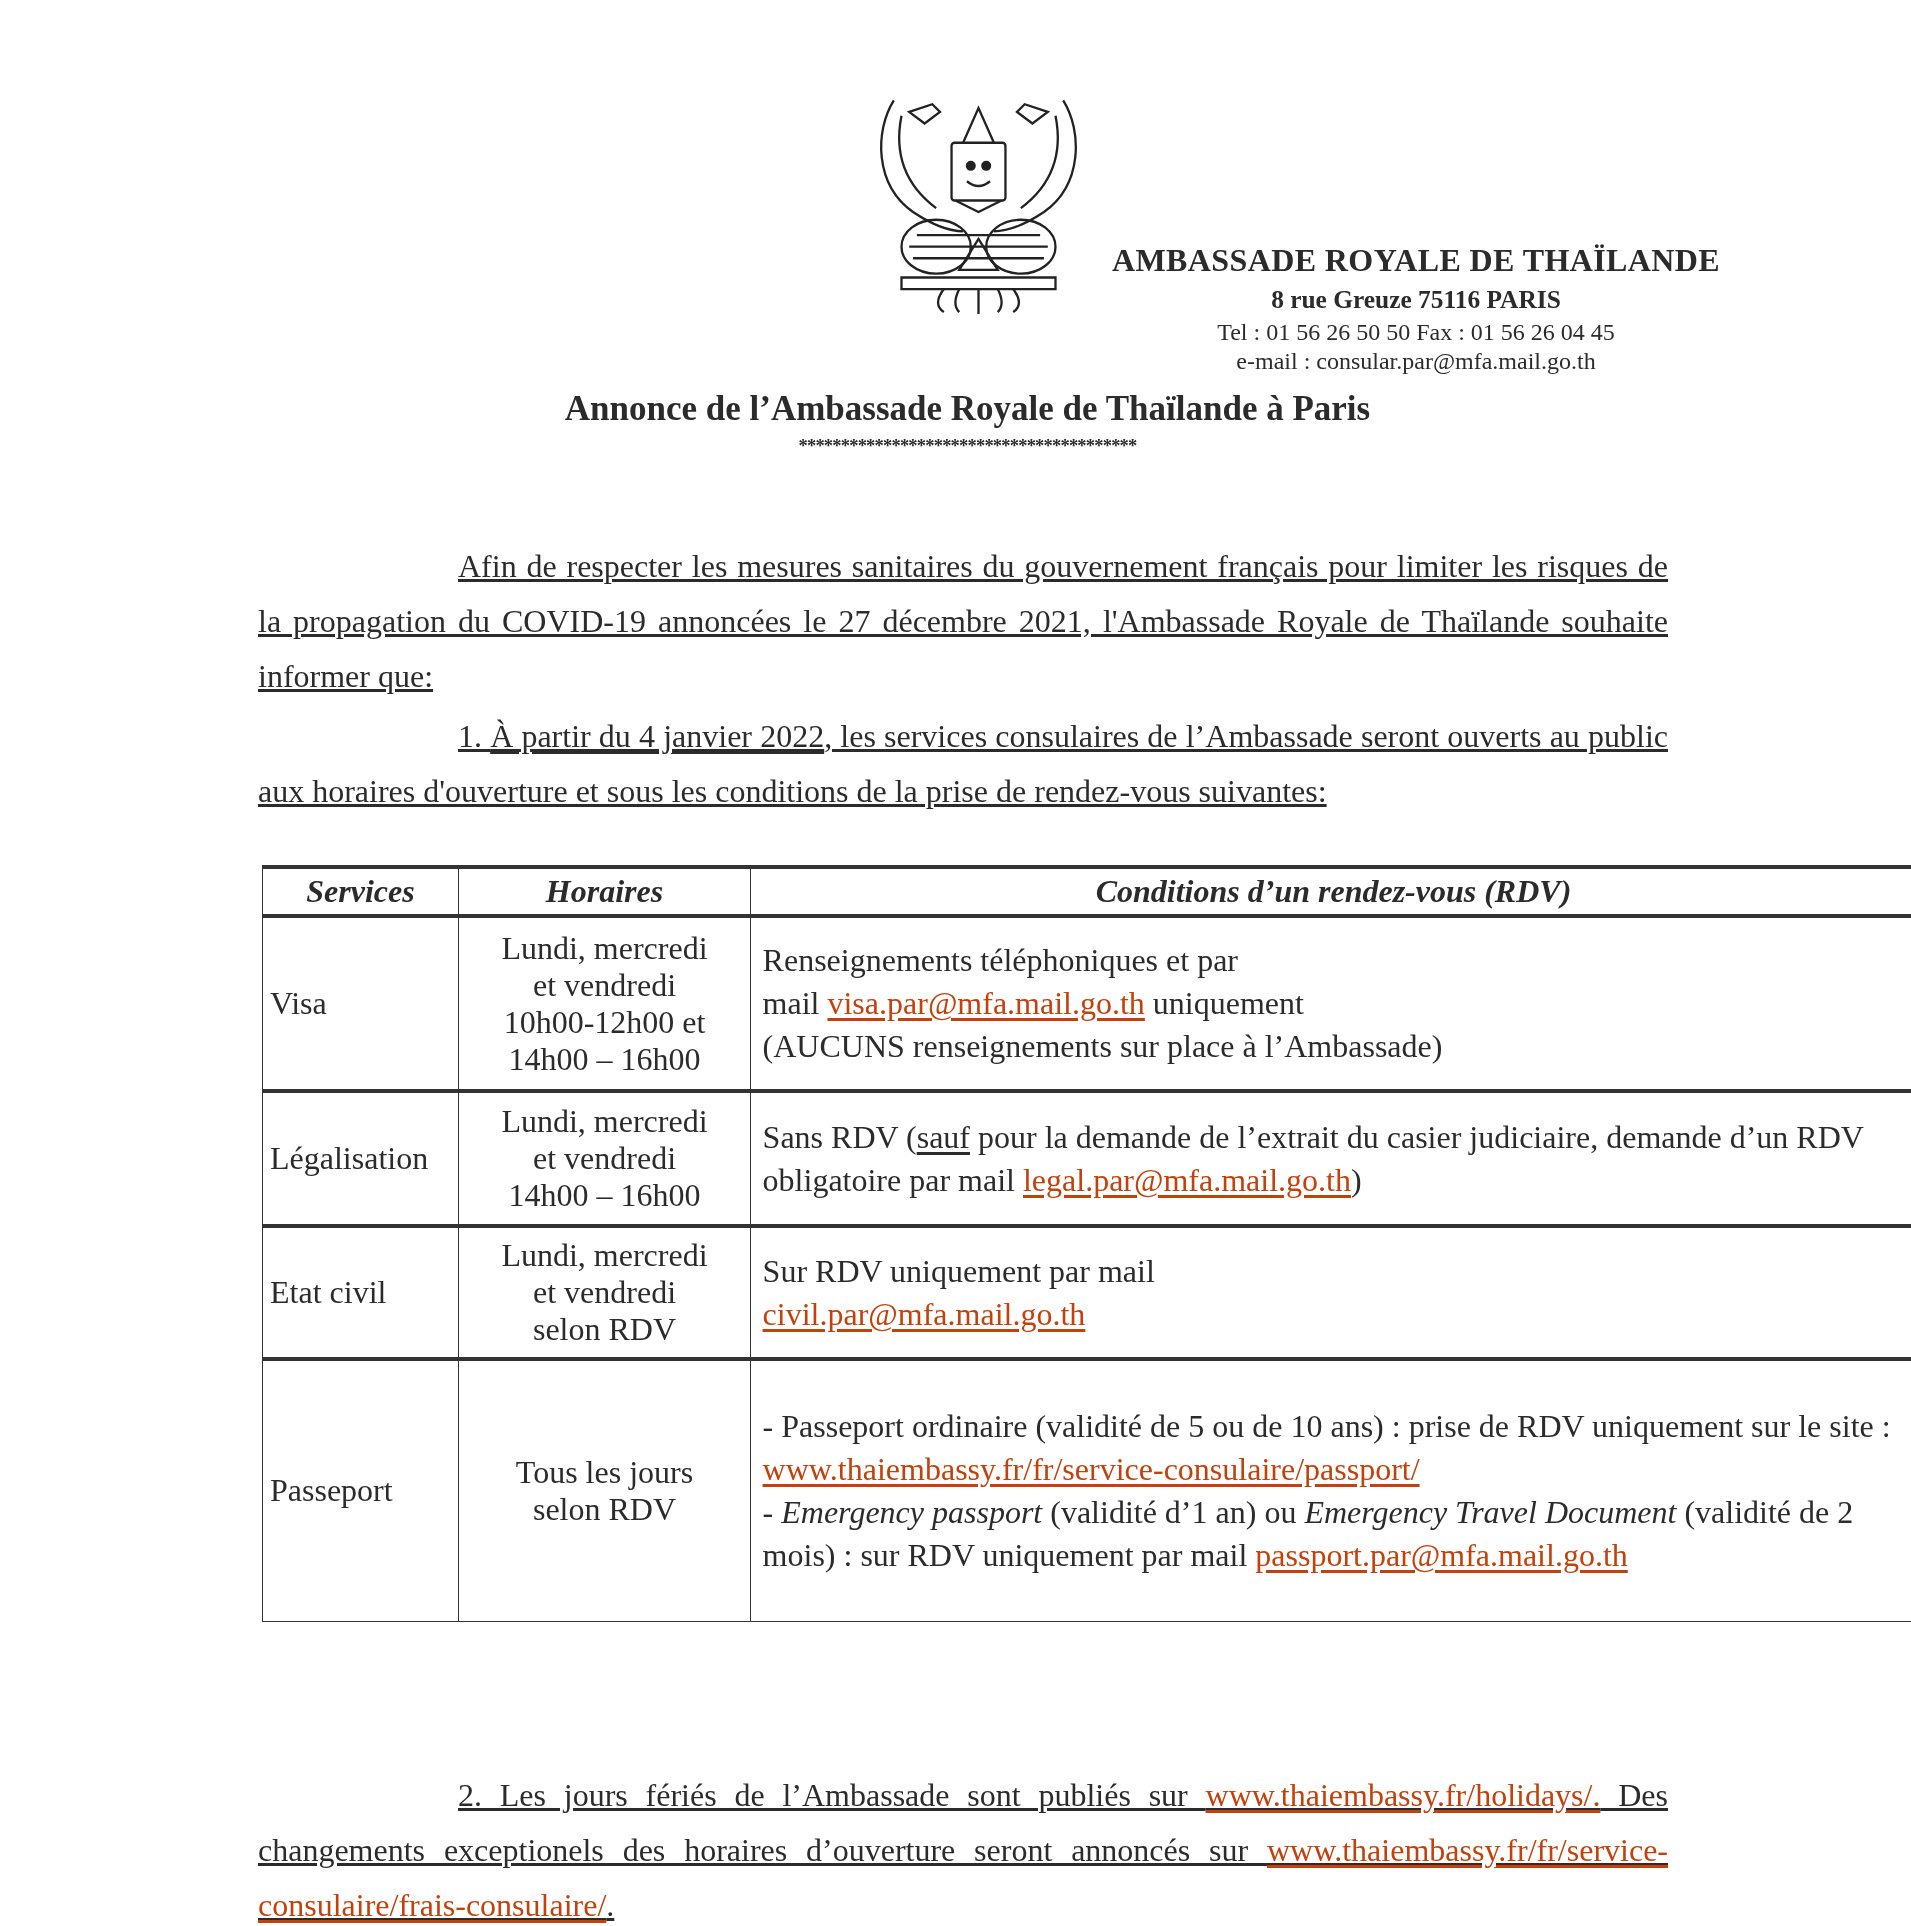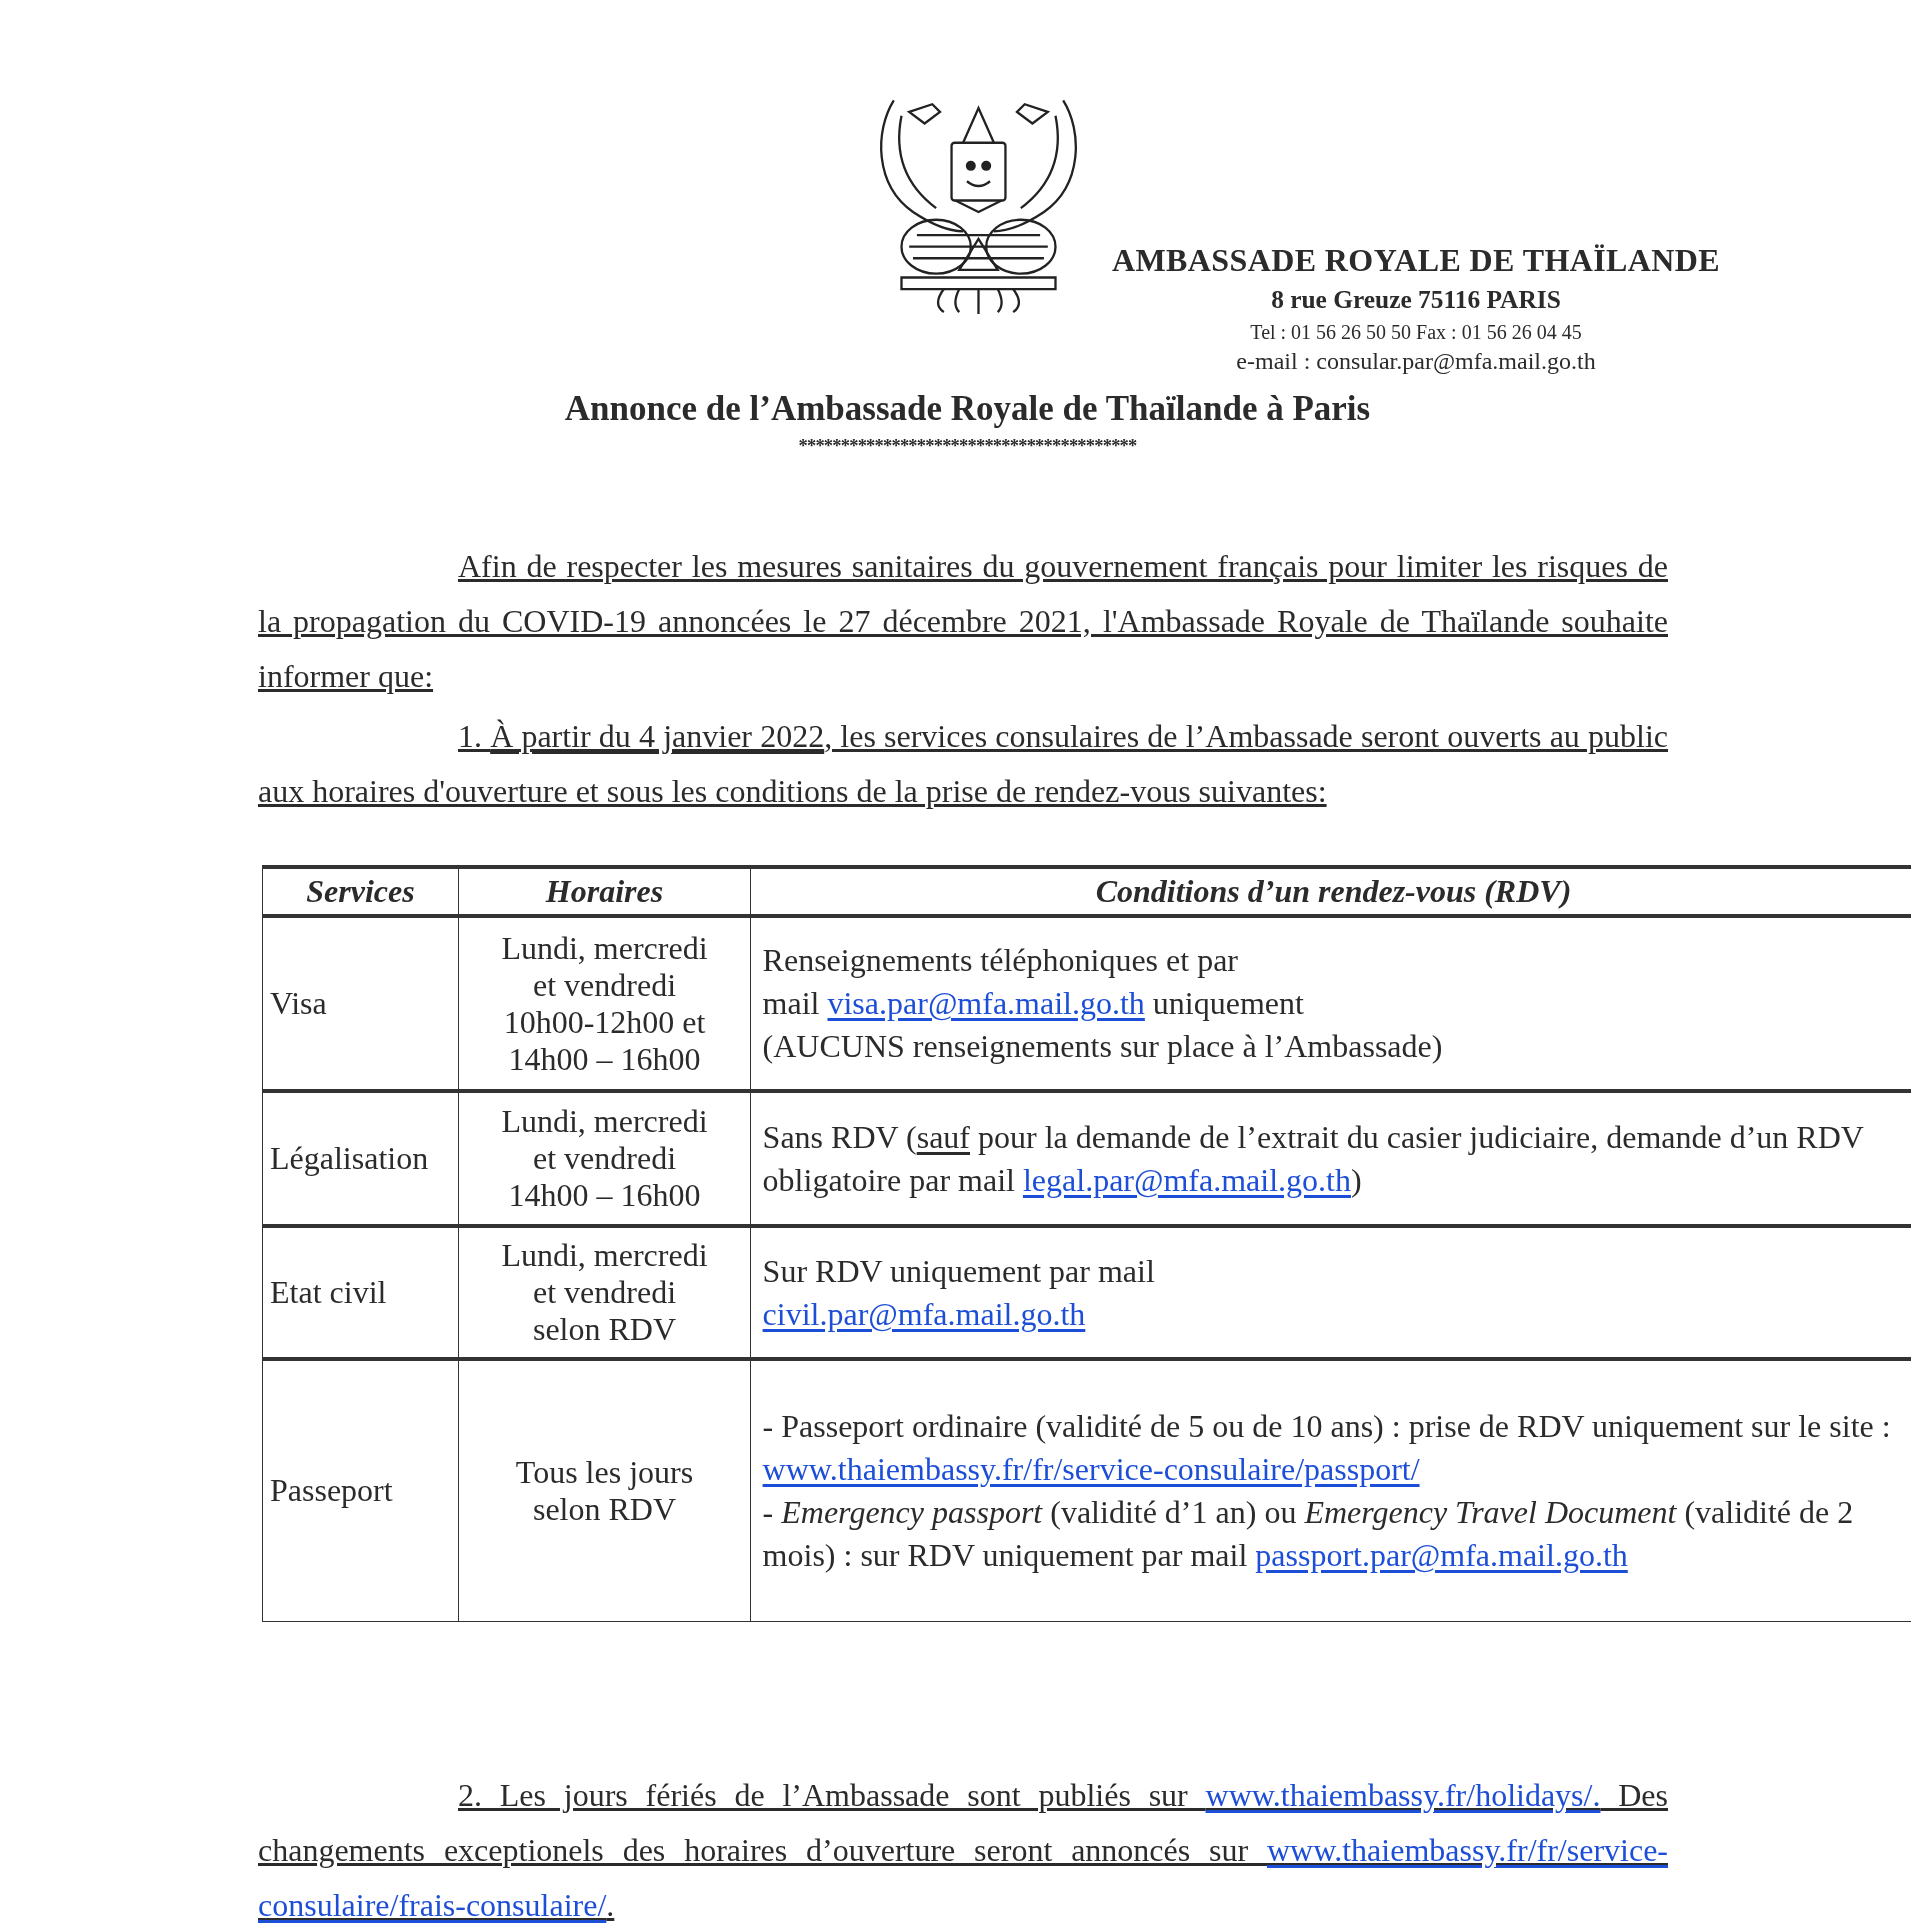--- a/index.html
+++ b/index.html
@@ -1,29 +1,29 @@
 <!DOCTYPE html>
 <html style="font-size:6.2px"><head>
 <meta charset="utf-8">
 <style>
   html, body { margin:0; padding:0; background:#ffffff; }
   body { width:1911px; height:2702px; position:relative; overflow:hidden;
          font-family:"Liberation Serif","DejaVu Serif",serif; color:#2b2b2b; }
   .abs { position:absolute; }
-  a, .link { color:#1d4ed8; text-decoration:underline; text-decoration-thickness:2.7px; text-underline-offset:3.9px; }
+  a, .link { color:#c2410c; text-decoration:underline; text-decoration-thickness:2.7px; text-underline-offset:3.9px; }
   .u { text-decoration:underline; text-decoration-thickness:2.7px; text-underline-offset:3.9px; }
 
   
   #emblem { left:859px; top:85px; width:239px; height:231px; }
 
   
   #letterhead { left:1079px; top:239px; width:674px; text-align:center; }
   #letterhead .org { font-weight:bold; font-size:32px; letter-spacing:0.4px; line-height:42px; }
   #letterhead .addr { font-weight:bold; font-size:25.4px; line-height:37px; }
-  #letterhead .tel { font-size:20px; line-height:29px; }
+  #letterhead .tel { font-size:24px; line-height:29px; }
   #letterhead .mail { font-size:24px; line-height:29px; }
 
   
   #titles { left:12px; top:385px; width:1911px; text-align:center; }
   #titles .t { font-weight:bold; font-size:35px; line-height:48px; }
   #titles .stars { font-weight:bold; font-size:18.5px; line-height:27px; letter-spacing:-0.8px; }
 
   
   .para { left:258px; width:1410px; font-size:32px; line-height:55px; text-align:justify;text-decoration:underline; }
   .indent { text-indent:200px; }

